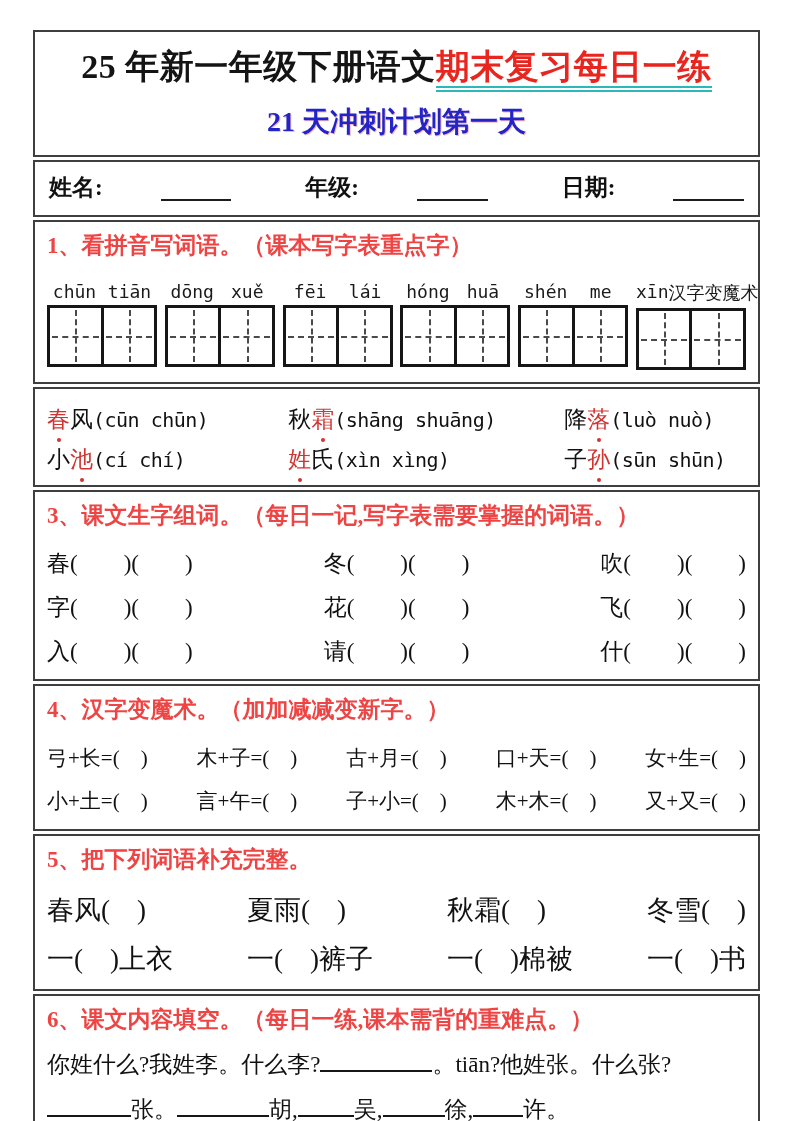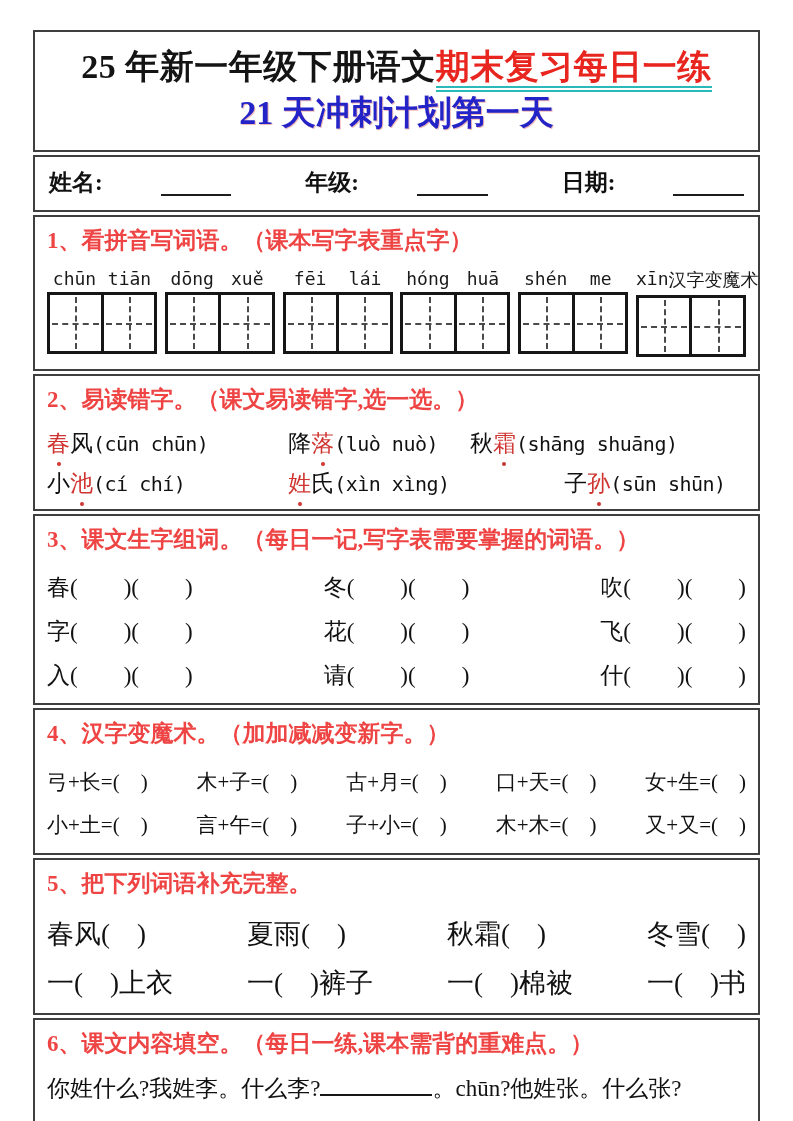--- a/index.html
+++ b/index.html
@@ -16,32 +16,32 @@
   
   .title-box { text-align: center; padding: 12px 6px 14px 6px; }
   .title-line { font-size: 34px; font-weight: bold; letter-spacing: 0.5px; white-space: nowrap; }
   .title-black { color: #141414; }
   .title-red {
     color: #e8251e;
     border-bottom: 6px double #2ab8b8;
     padding-bottom: 1px;
   }
   .subtitle {
-    font-size: 34px; font-weight: bold; color: #2323c8;
+    margin-top: 13px; font-size: 28px; font-weight: bold; color: #2323c8;
     text-shadow: 1px 1px 0 rgba(214, 60, 50, 0.35);
   }
   
   .info-row { display: flex; align-items: flex-end; font-size: 23px; font-weight: bold; padding: 10px 14px 12px 14px; gap: 48px; }
   .info-label { white-space: nowrap; }
   .info-blank { border-bottom: 2px solid #1c1c1c; width: 132px; height: 26px; margin: 0 26px 2px 10px; }
   .info-blank.last { margin-right: 0; }
   
   .sec-heading { font-size: 23px; font-weight: bold; color: #ef4444; padding: 2px 0 4px 0; }
   
-  .pgrid { display: flex; justify-content: space-between; margin-top: 8px; padding-bottom: 4px; }
+  .pgrid { display: flex; justify-content: space-between; margin-top: 16px; padding-bottom: 4px; }
   .pgroup { width: 110px; }
   .plabels {
     display: flex; justify-content: space-around; margin-bottom: 3px;
     font-family: "DejaVu Sans Mono", monospace; font-size: 18px; color: #1a1a1a;
   }
   .plabels span { flex: 1; text-align: center; white-space: nowrap; }
   .pair { display: flex; border: 3px solid #161616; height: 62px; }
   .cell { flex: 1; position: relative; }
   .cell + .cell { border-left: 3px solid #161616; }
   .cell .vl { position: absolute; left: 50%; top: 2px; bottom: 2px; width: 0; border-left: 2px dashed #4a4a4a; }
@@ -193,25 +193,24 @@
             <div class="cell">
               <i class="vl"></i>
               <i class="hl"></i>
             </div>
           </div>
       </div>
     </div>
   </div>
 
   <div class="box">
-    <div class="sec-heading"><span>2、易读错字。</span><span>（课文易读错字,选一选。）</span></div>
     <div class="row-err">
       <span class="err-item c1"><span></span><span class="red-char">春</span><span>风</span><span class="pinyin-opt">(cūn chūn)</span></span>
+      <span class="err-item c2"><span>秋</span><span class="red-char">霜</span><span></span><span class="pinyin-opt">(shāng shuāng)</span></span>
       <span class="err-item c3"><span>降</span><span class="red-char">落</span><span></span><span class="pinyin-opt">(luò nuò)</span></span>
-      <span class="err-item c2"><span>秋</span><span class="red-char">霜</span><span></span><span class="pinyin-opt">(shāng shuāng)</span></span>
     </div>
     <div class="row-err">
       <span class="err-item c1"><span>小</span><span class="red-char">池</span><span></span><span class="pinyin-opt">(cí chí)</span></span>
       <span class="err-item c2"><span></span><span class="red-char">姓</span><span>氏</span><span class="pinyin-opt">(xìn xìng)</span></span>
       <span class="err-item c3"><span>子</span><span class="red-char">孙</span><span></span><span class="pinyin-opt">(sūn shūn)</span></span>
     </div>
   </div>
 
   <div class="box">
     <div class="sec-heading"><span>3、课文生字组词。</span><span>（每日一记,写字表需要掌握的词语。）</span></div>
@@ -261,16 +260,16 @@
     <div class="row-buchong">
       <span class="buchong-item">一(　)上衣</span>
       <span class="buchong-item">一(　)裤子</span>
       <span class="buchong-item">一(　)棉被</span>
       <span class="buchong-item">一(　)书</span>
     </div>
   </div>
 
   <div class="box">
     <div class="sec-heading"><span>6、课文内容填空。</span><span>（每日一练,课本需背的重难点。）</span></div>
-    <div class="fill-para"><span>你姓什么?我姓李。什么李?</span><span class="fill fw1"></span><span>。chūn?他姓张。什么张?</span><span class="fill fw2"></span><span>张。</span><span class="fill fw3"></span><span>胡,</span><span class="fill fw4"></span><span>吴,</span><span class="fill fw5"></span><span>徐,</span><span class="fill fw6"></span><span>许。</span></div>
+    <div class="fill-para"><span>你姓什么?我姓李。什么李?</span><span class="fill fw1"></span><span>。tiān?他姓张。什么张?</span><span class="fill fw2"></span><span>张。</span><span class="fill fw3"></span><span>胡,</span><span class="fill fw4"></span><span>吴,</span><span class="fill fw5"></span><span>徐,</span><span class="fill fw6"></span><span>许。</span></div>
   </div>
 
 </div>
 
 </body></html>

